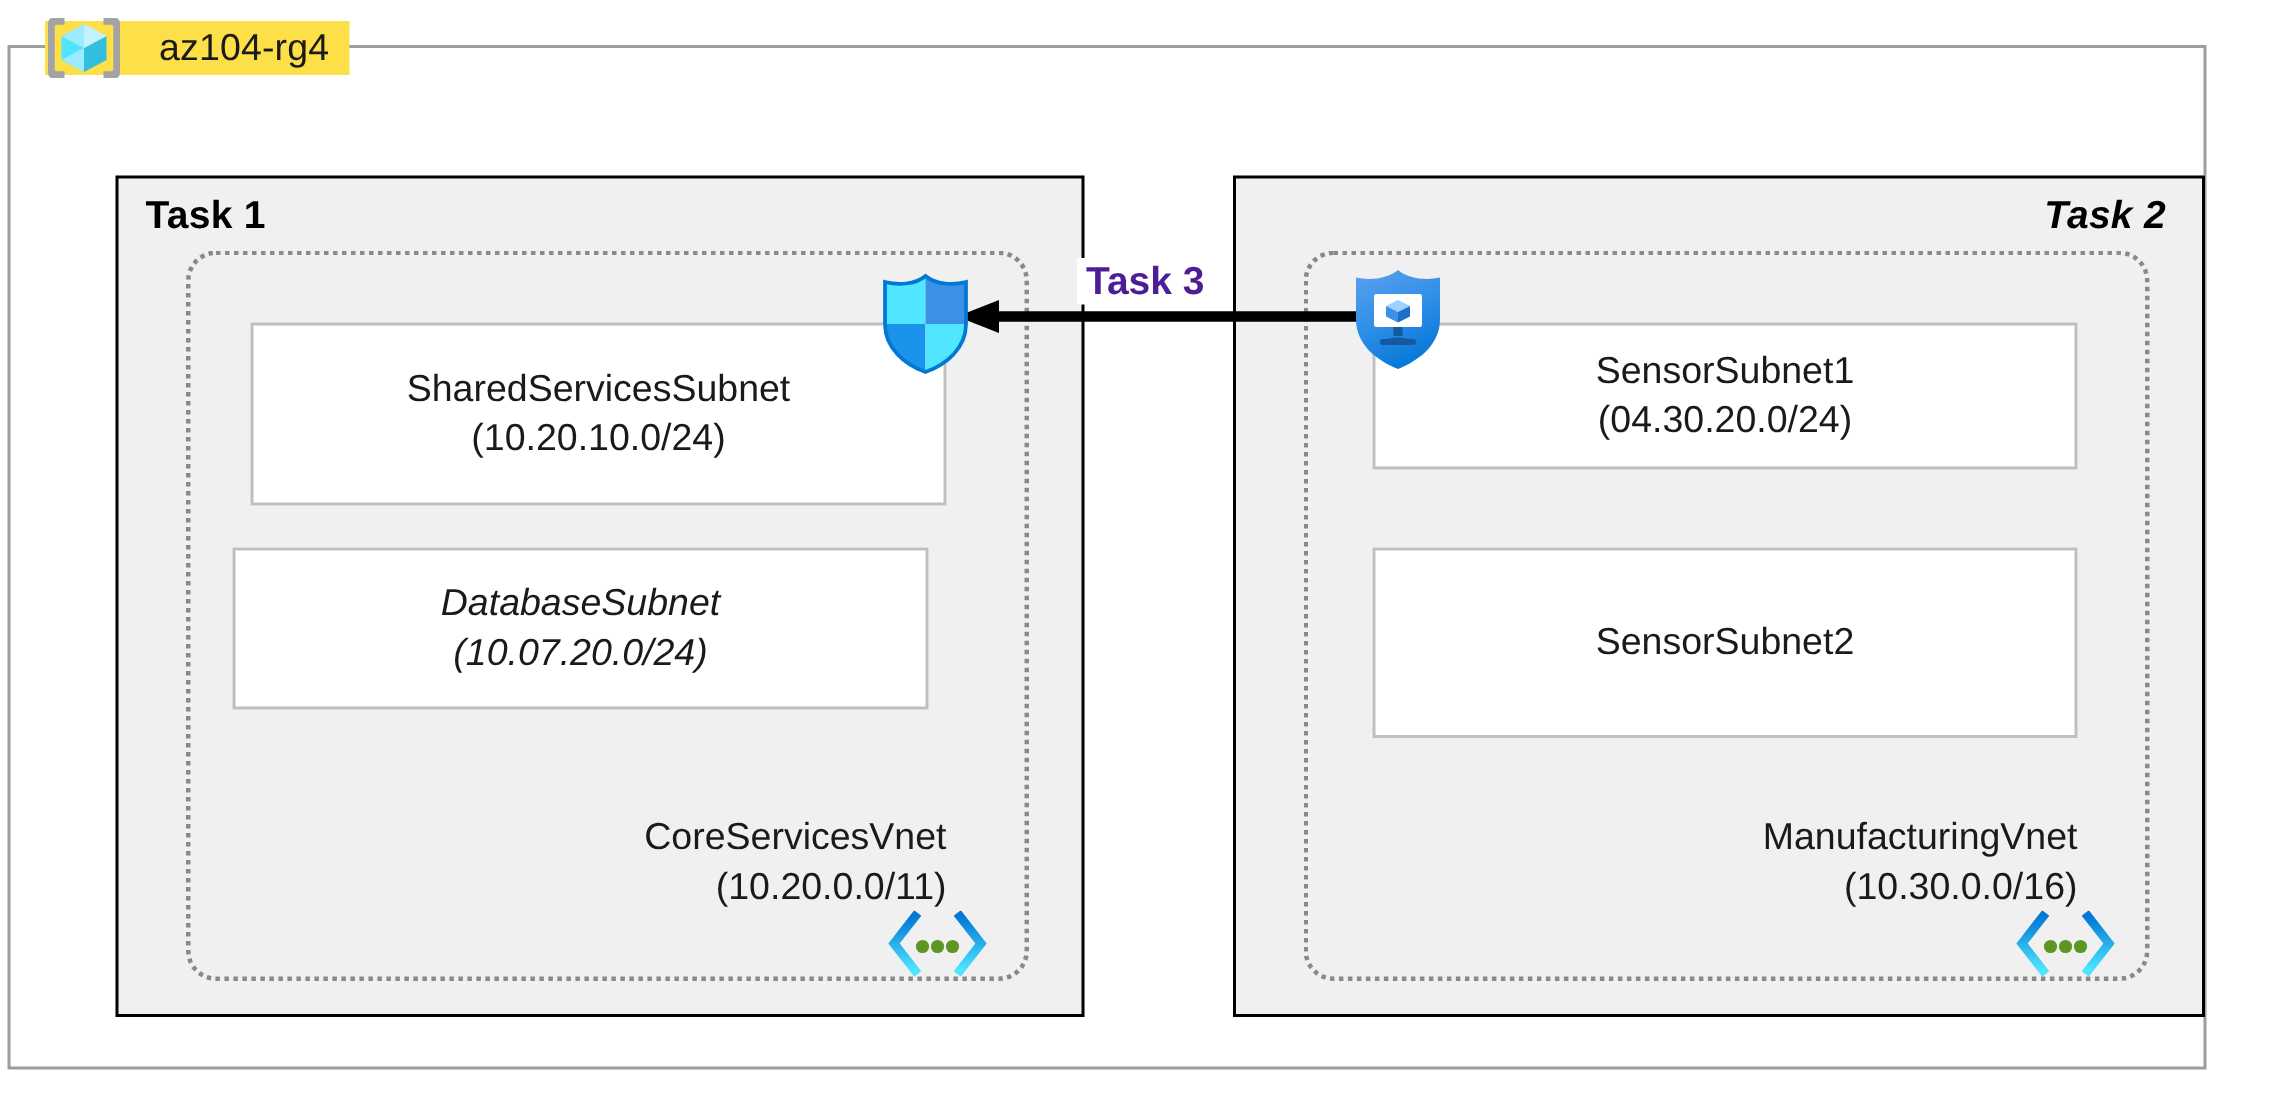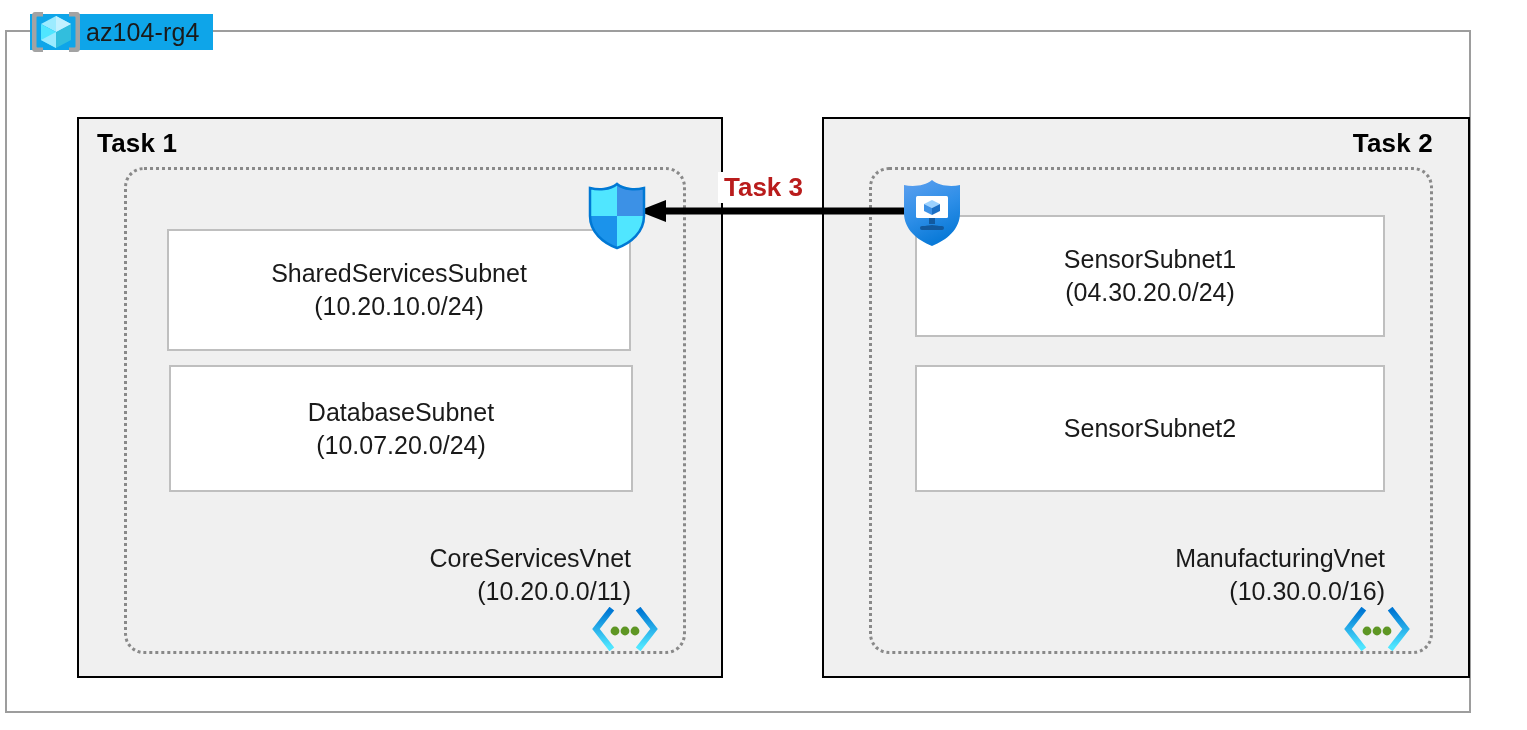--- a/index.html
+++ b/index.html
@@ -31,24 +31,24 @@
     border: 2px solid #9d9d9d;
     box-sizing: border-box;
     background: transparent;
   }
   
   .rg-title-notch {
     position: absolute;
     left: 30px;
     top: 14px;
     height: 36px;
-    background: #0ea5e9;
+    background: #fde047;
     display: flex;
     align-items: center;
-    gap: 4px;
+    gap: 24px;
     padding-right: 14px;
     z-index: 5;
   }
   .rg-title-text {
     font-size: 25px;
     color: #1a1a1a;
     letter-spacing: 0.1px;
     white-space: nowrap;
   }
   .rg-icon {
@@ -70,21 +70,21 @@
   .task-label {
     position: absolute;
     top: 9px;
     font-size: 26px;
     font-weight: bold;
     color: #000000;
     letter-spacing: 0.2px;
     white-space: nowrap;
   }
   .task-label.left  { left: 18px; }
-  .task-label.right { right: 35px; }
+  .task-label.right { right: 24px; font-style: italic; }
 
   
   .vnet-box {
     position: absolute;
     border: 3px dotted #898989;
     border-radius: 20px;
     box-sizing: border-box;
     background: transparent;
   }
   #vnet-core   { left: 45px; top: 48px; width: 562px; height: 487px; }
@@ -102,24 +102,24 @@
     justify-content: center;
     line-height: 1.32;
   }
   .subnet-name, .subnet-cidr {
     font-size: 25px;
     color: #1a1a1a;
     white-space: nowrap;
   }
 
   
-  #subnet-shared   { left: 167px; top: 215px; width: 464px; height: 122px; margin-top: 14px; }
-  #subnet-database { left: 169px; top: 365px; width: 464px; height: 127px; }
-  
-  #subnet-sensor1  { left: 915px; top: 215px; width: 470px; height: 122px; }
+  #subnet-shared   { left: 167px; top: 215px; width: 464px; height: 122px; }
+  #subnet-database { left: 155px; top: 365px; width: 464px; height: 108px; font-style: italic; }
+  
+  #subnet-sensor1  { left: 915px; top: 215px; width: 470px; height: 98px; }
   #subnet-sensor2  { left: 915px; top: 365px; width: 470px; height: 127px; }
 
   
   .vnet-caption {
     position: absolute;
     text-align: center;
     line-height: 1.32;
     pointer-events: none;
   }
   .vnet-caption .vnet-name,
@@ -156,21 +156,21 @@
     height: 26px;
   }
   #task3-label {
     position: absolute;
     left: 718px;
     top: 172px;
     background: #ffffff;
     padding: 0 6px;
     font-size: 26px;
     font-weight: bold;
-    color: #b91c1c;
+    color: #4c1d95;
     white-space: nowrap;
     z-index: 4;
   }
   
   .gap-mask {
     position: absolute;
     background: #ffffff;
   }
   #gap-mask-a { left: 725px; top: 119px; width: 95px; height: 557px; }
 </style>

